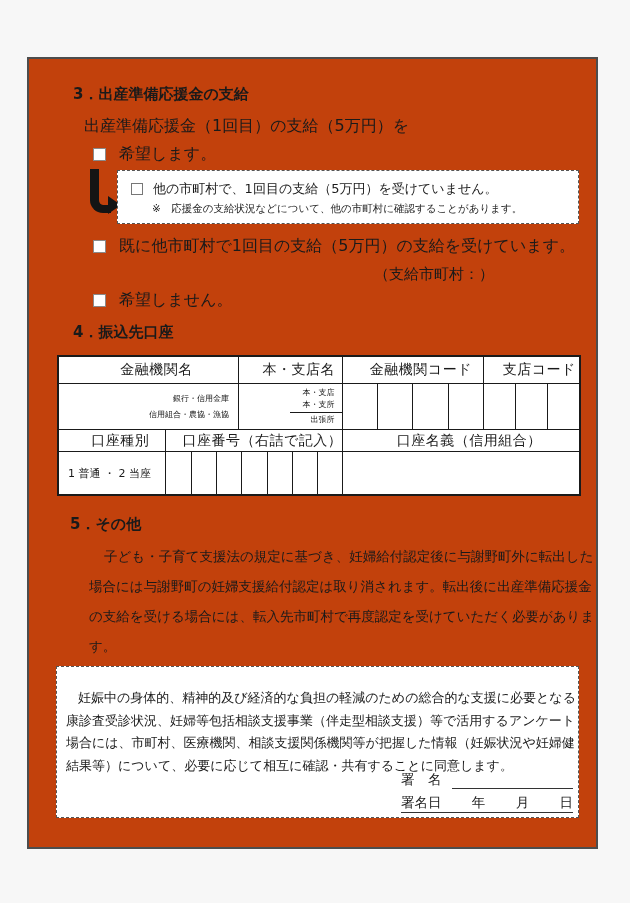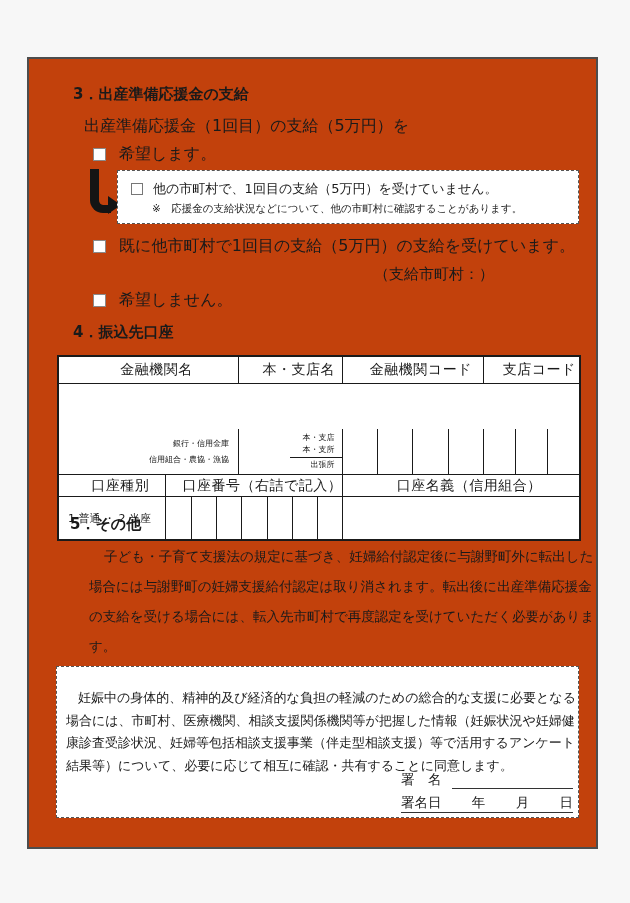--- a/index.html
+++ b/index.html
@@ -51,21 +51,21 @@
     border:2px solid var(--table-border,#1a1a1a);background:#fff;
     font-size:11px;
   }
   .t-row{display:flex;box-sizing:border-box;border-bottom:1px solid #1a1a1a;}
   .t-row:last-child{border-bottom:none;}
   .t-cell{box-sizing:border-box;border-right:1px solid #1a1a1a;display:flex;
     align-items:center;justify-content:center;overflow:hidden;}
   .t-cell.last{border-right:none;}
   .hdr{font-size:14px;letter-spacing:0.5px;padding-left:16px;}
   .row-h1{height:27px;}
-  .row-h2{height:46px;margin-top:45px;}
+  .row-h2{height:46px;}
   .row-h3{height:22px;}
   .row-h4{height:42px;}
   .w-bank{width:181px;} .w-branch{width:105px;} .w-bcode{width:141px;} .w-scode{width:96px;}
   .w-type{width:108px;} .w-num{width:178px;} .w-name{width:237px;}
   .sub-cells{display:flex;align-items:stretch;padding:0;}
   .sub-cells > div{flex:1;border-right:1px solid #1a1a1a;box-sizing:border-box;}
   .sub-cells > div:last-child{border-right:none;}
   .bank-sub{flex-direction:column;align-items:flex-end;justify-content:center;gap:5px;
     padding-right:9px;font-size:8px;color:#111;}
   .branch-sub{flex-direction:column;align-items:flex-end;justify-content:center;
@@ -196,22 +196,22 @@
   <div class="abs" style="left:60px;top:482px;">
     <div class="para-line first">子ども・子育て支援法の規定に基づき、妊婦給付認定後に与謝野町外に転出した</div>
     <div class="para-line">場合には与謝野町の妊婦支援給付認定は取り消されます。転出後に出産準備応援金</div>
     <div class="para-line">の支給を受ける場合には、転入先市町村で再度認定を受けていただく必要がありま</div>
     <div class="para-line">す。</div>
   </div>
 
   <div class="abs consent-box">
     <div class="consent-text">
       <div class="consent-line first">妊娠中の身体的、精神的及び経済的な負担の軽減のための総合的な支援に必要となる</div>
+      <div class="consent-line">康診査受診状況、妊婦等包括相談支援事業（伴走型相談支援）等で活用するアンケート</div>
       <div class="consent-line">場合には、市町村、医療機関、相談支援関係機関等が把握した情報（妊娠状況や妊婦健</div>
-      <div class="consent-line">康診査受診状況、妊婦等包括相談支援事業（伴走型相談支援）等で活用するアンケート</div>
       <div class="consent-line">結果等）について、必要に応じて相互に確認・共有することに同意します。</div>
     </div>
     <div class="sig-block">
       <div class="sig-row1">
         <span class="lbl">署　名</span>
         <span class="line"></span>
       </div>
       <div class="sig-row2">
         <span>署名日</span>
         <span>年</span>

